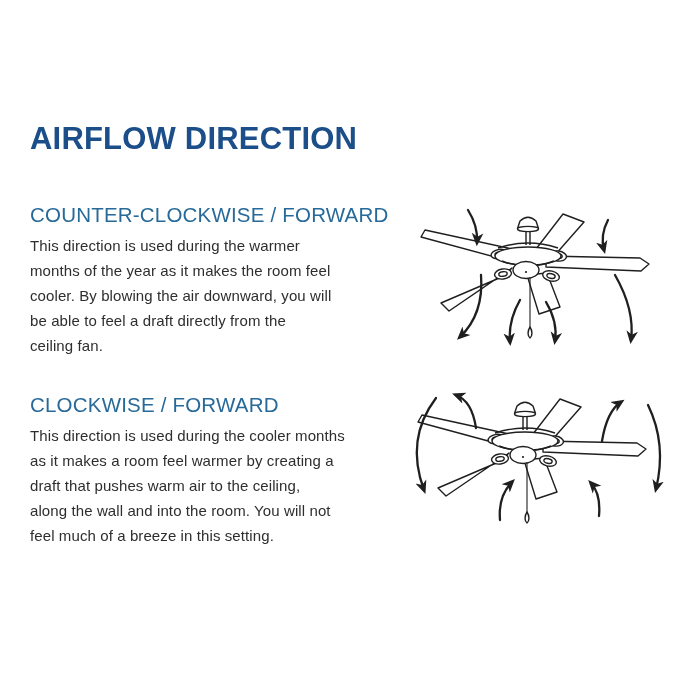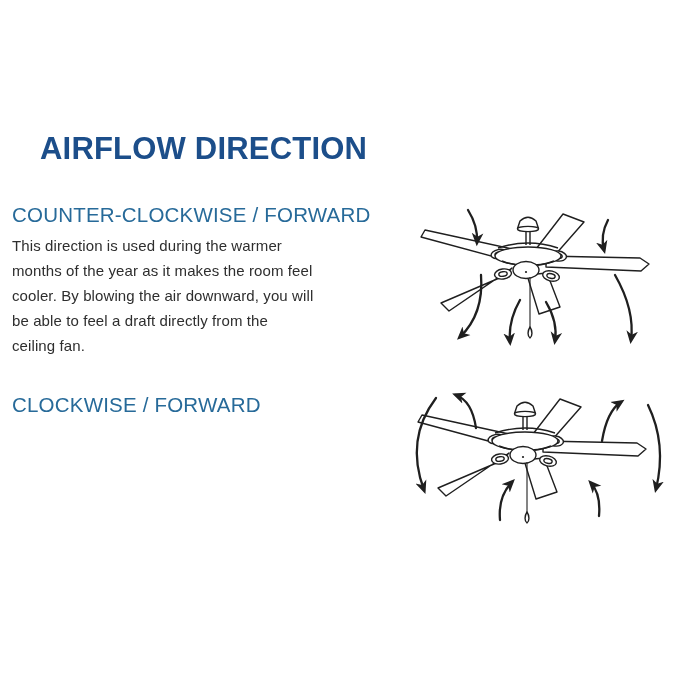--- a/index.html
+++ b/index.html
@@ -13,25 +13,25 @@
   html,body{margin:0;padding:0;}
   body{
     width:700px;height:700px;
     background:var(--page-bg);
     font-family:"Liberation Sans","DejaVu Sans",sans-serif;
   }
   .page{
     position:relative;width:700px;height:700px;background:var(--page-bg);overflow:hidden;
   }
   .title{
-    position:absolute;left:30px;top:122px;margin:10px;
+    position:absolute;left:30px;top:122px;margin:0;
     font-size:31px;line-height:34px;font-weight:bold;
     letter-spacing:0.2px;color:var(--title);
   }
-  .text-col{position:absolute;left:12px;width:402px;}
+  .text-col{position:absolute;left:30px;width:402px;}
   .sec1-text{top:201px;}
   .sec2-text{top:391px;}
   .sec-heading{
     margin:0 0 5px 0;font-size:20.5px;line-height:27px;
     font-weight:normal;letter-spacing:0.2px;color:var(--heading);
   }
   .sec-body{
     margin:0;font-size:15px;line-height:25px;color:var(--body-text);
     white-space:pre-line;letter-spacing:0.1px;
   }
@@ -105,20 +105,25 @@
       <path d="M 93,87 Q 96,126 72,149" marker-end="url(#ah)"></path>
       <path d="M 220,32 Q 212,47 216,62" marker-end="url(#ah)"></path>
       <path d="M 227,87 Q 247,122 243,152" marker-end="url(#ah)"></path>
       <path d="M 132,112 Q 120,133 122,154" marker-end="url(#ah)"></path>
       <path d="M 158,114 Q 170,134 167,153" marker-end="url(#ah)"></path>
     </g>
   </svg>
 
   <section class="text-col sec2-text">
     <h2 class="sec-heading">CLOCKWISE / FORWARD</h2>
+    <p class="sec-body">This direction is used during the cooler months
+as it makes a room feel warmer by creating a
+draft that pushes warm air to the ceiling,
+along the wall and into the room. You will not
+feel much of a breeze in this setting.</p>
   </section>
 
   <svg class="fan-fig fan2" viewBox="0 0 302 202">
     <g>
       <use href="#fan-art" transform="translate(137,62)"></use>
     </g>
     <g fill="none" stroke="var(--line-art)" stroke-width="2.3" stroke-linecap="round">
       <path d="M 88,44 Q 84,17 68,11" marker-end="url(#ah)"></path>
       <path d="M 48,14 Q 17,55 36,106" marker-end="url(#ah)"></path>
       <path d="M 214,57 Q 219,27 233,18" marker-end="url(#ah)"></path>

